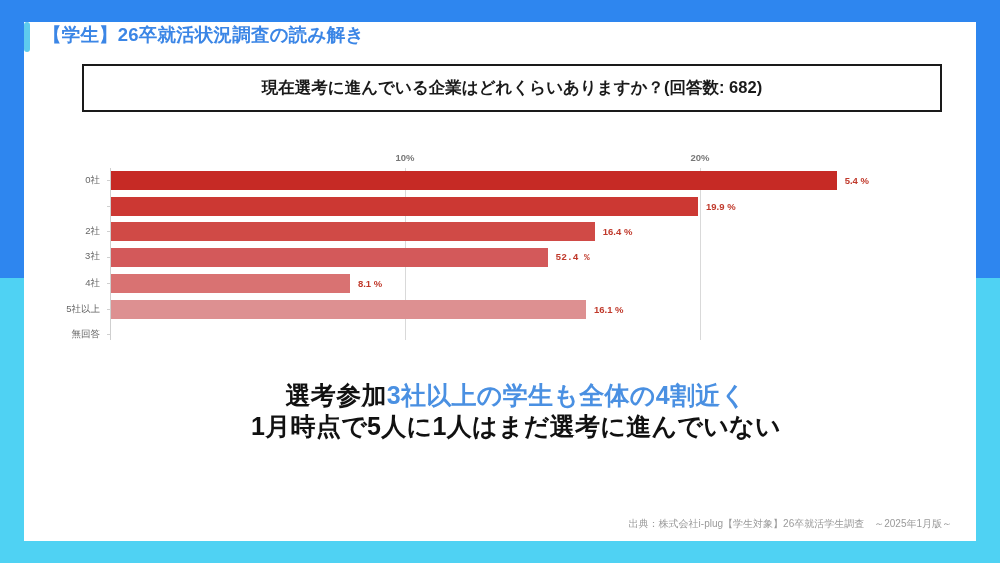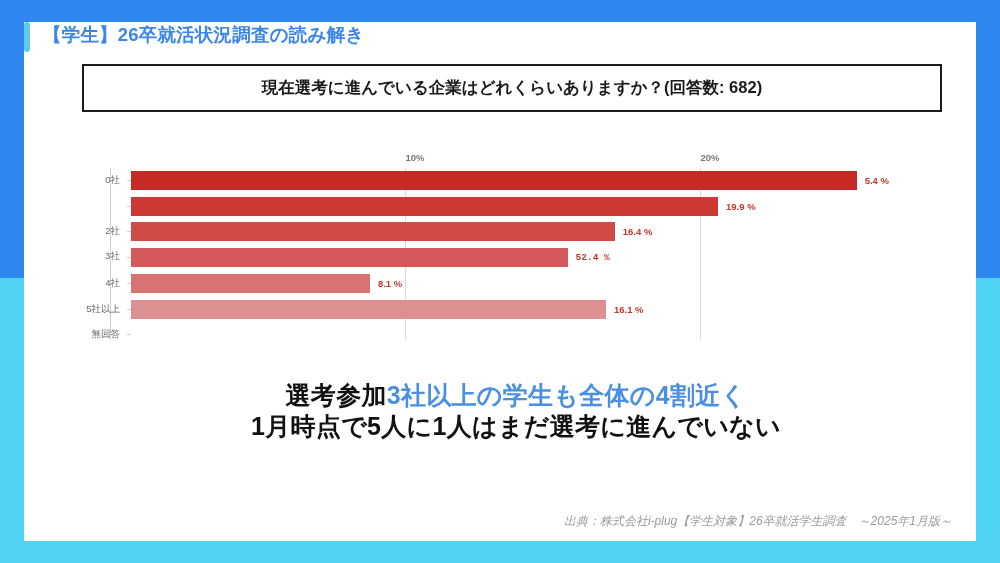--- a/index.html
+++ b/index.html
@@ -80,25 +80,24 @@
     background: #cfcfcf;
   }
   .tick-label {
     position: absolute;
     top: 22px;
     transform: translateX(-50%);
     font-size: 9.5px;
     color: #777777;
     font-weight: 600;
     white-space: nowrap;
-    margin-left: 10px;
   }
   .row {
     position: absolute;
-    left: 0; height: 24px; margin-left: 20px;
+    left: 0; height: 24px;
   }
   .row-label {
     position: absolute;
     right: 0; top: 0;
     width: 100px; height: 24px;
     line-height: 24px;
     text-align: right;
     font-size: 9.5px;
     color: #666666;
     padding-right: 10px;
@@ -142,25 +141,24 @@
       -2px  0   0 #fff,  2px  0   0 #fff,
        0   -2px 0 #fff,  0    2px 0 #fff;
     padding-left: 32px;
   }
   .msg-hl { color: #4a90e2; }
   
   .footer {
     position: absolute;
     right: 48px; bottom: 32px;
     text-align: right;
-    font-size: 12px;
+    font-size: 10px;
     color: #9a9a9a;
     line-height: 1.55;
     white-space: nowrap;
-    font-style: italic;
   }
 </style>
 </head>
 <body>
 
 <div id="slide">
   <div class="bg-lower"></div>
 
   <div class="card"></div>
 

